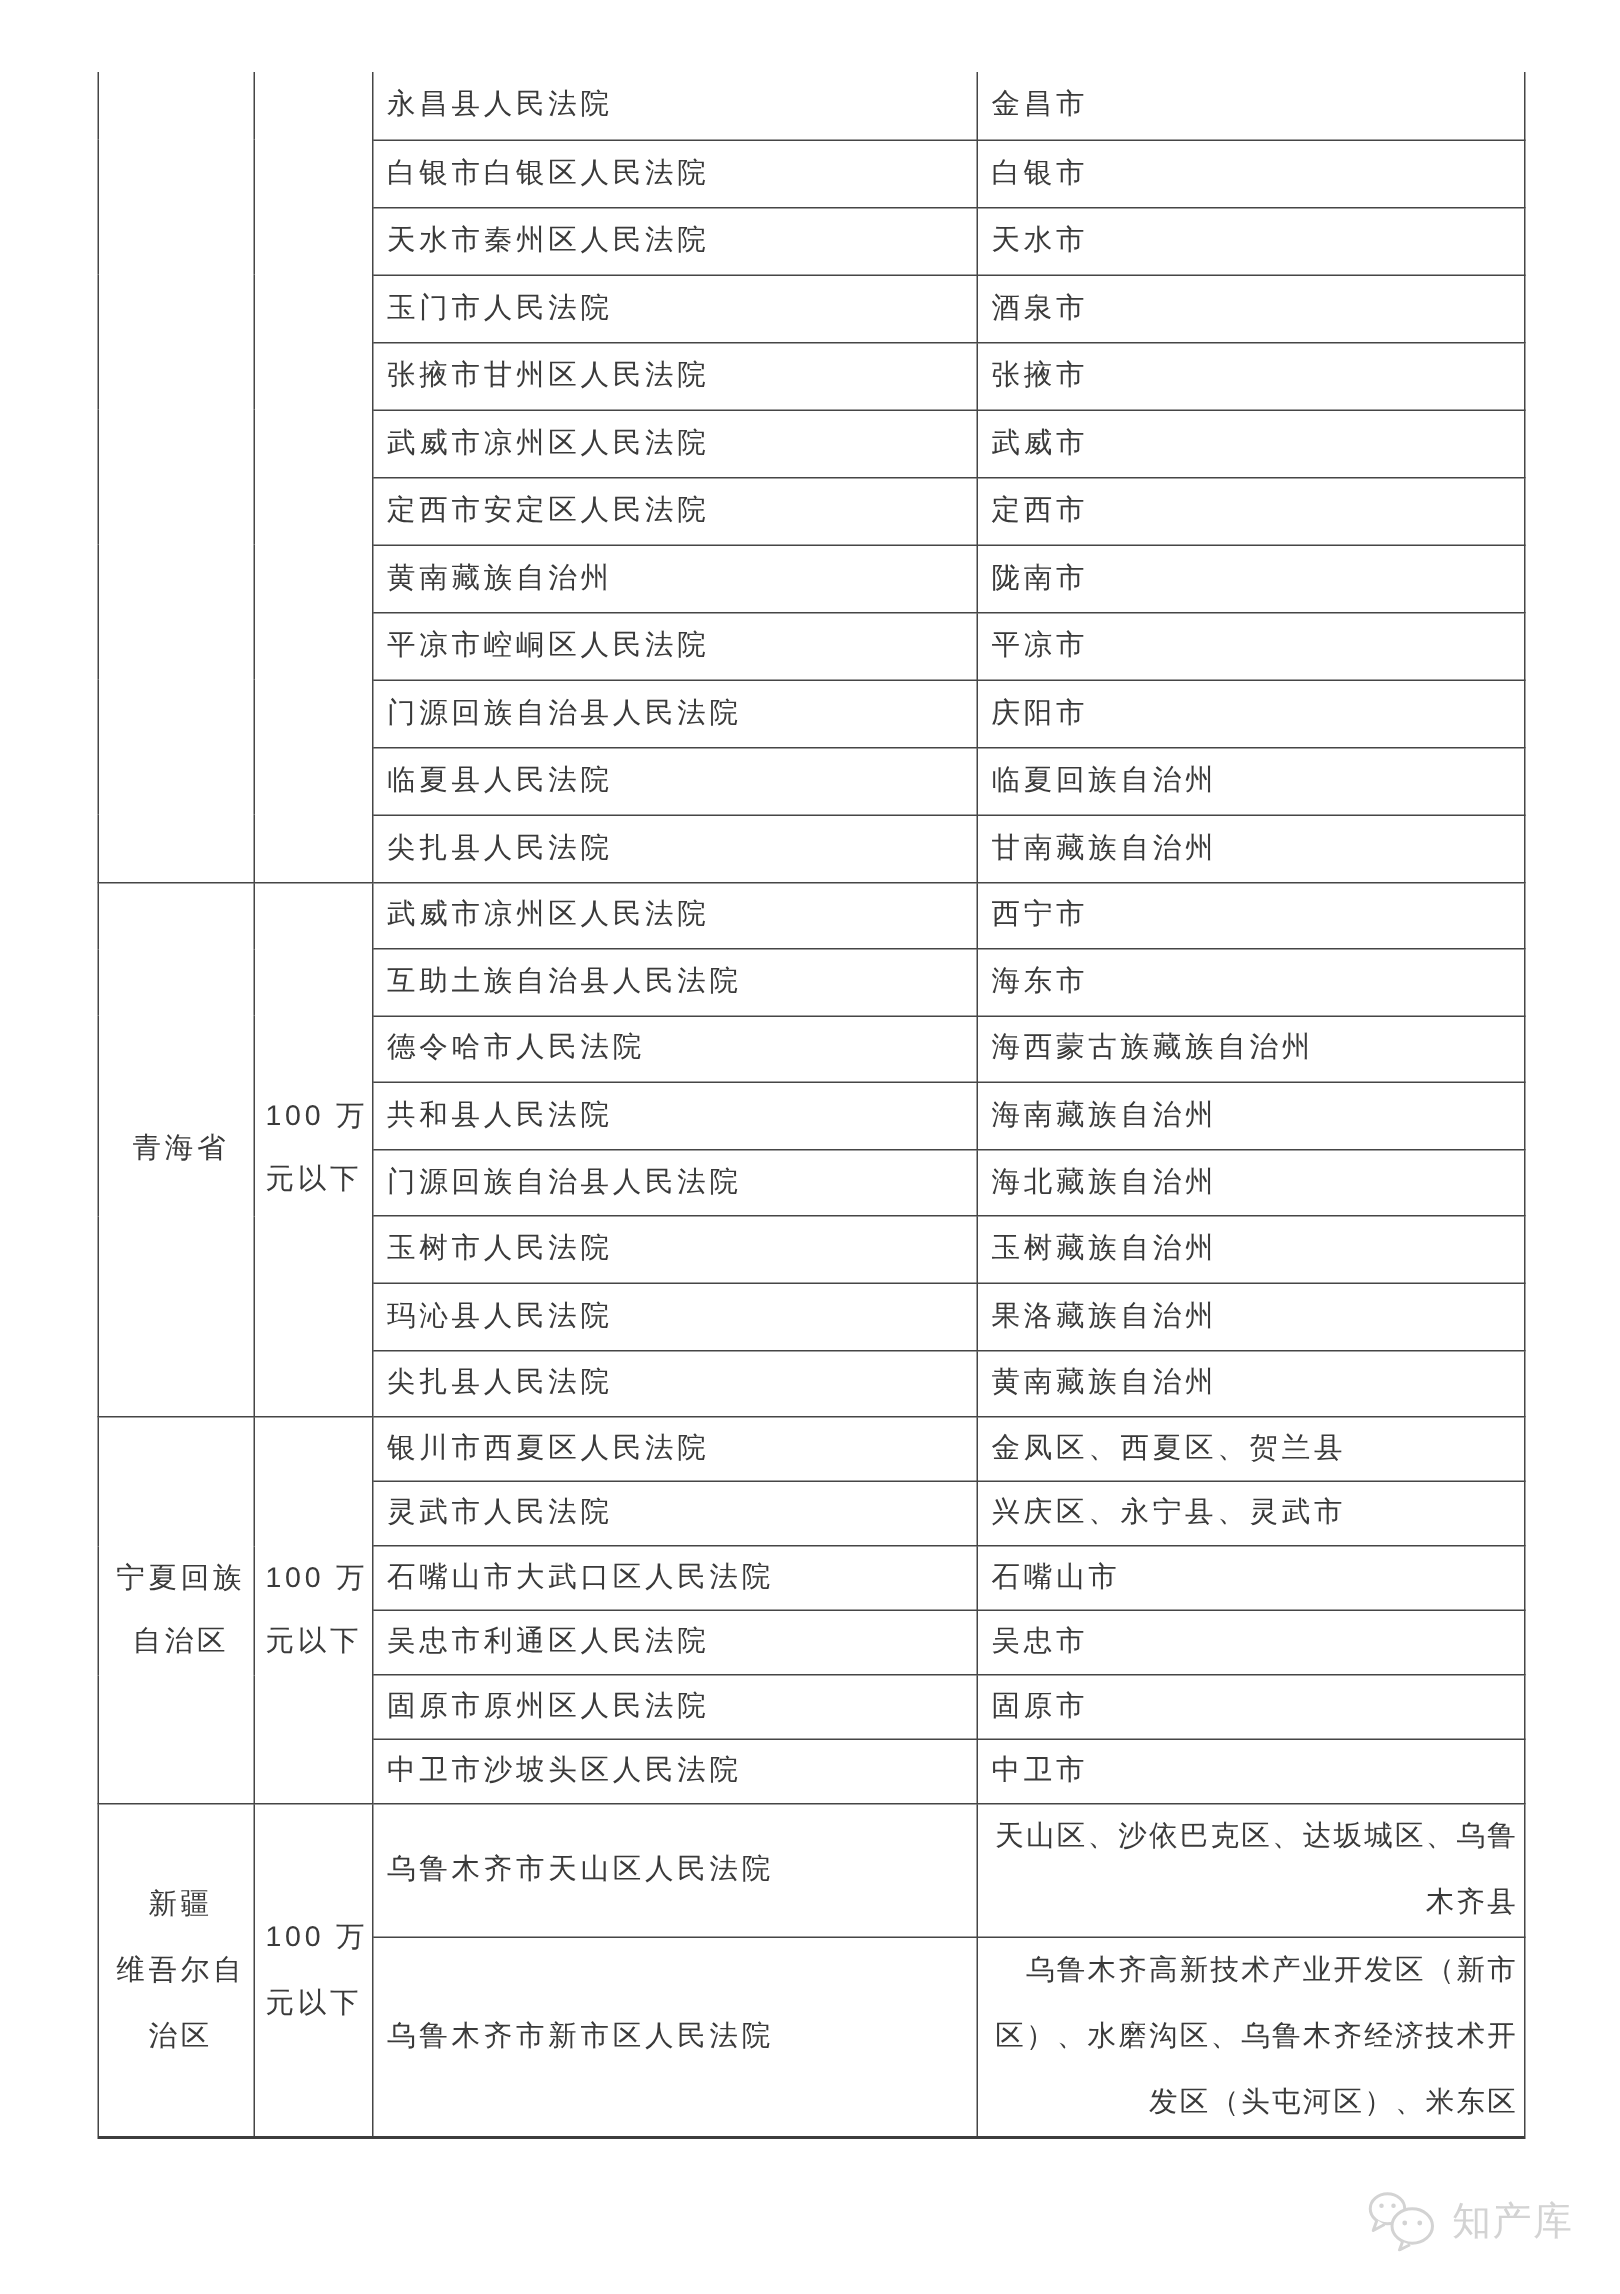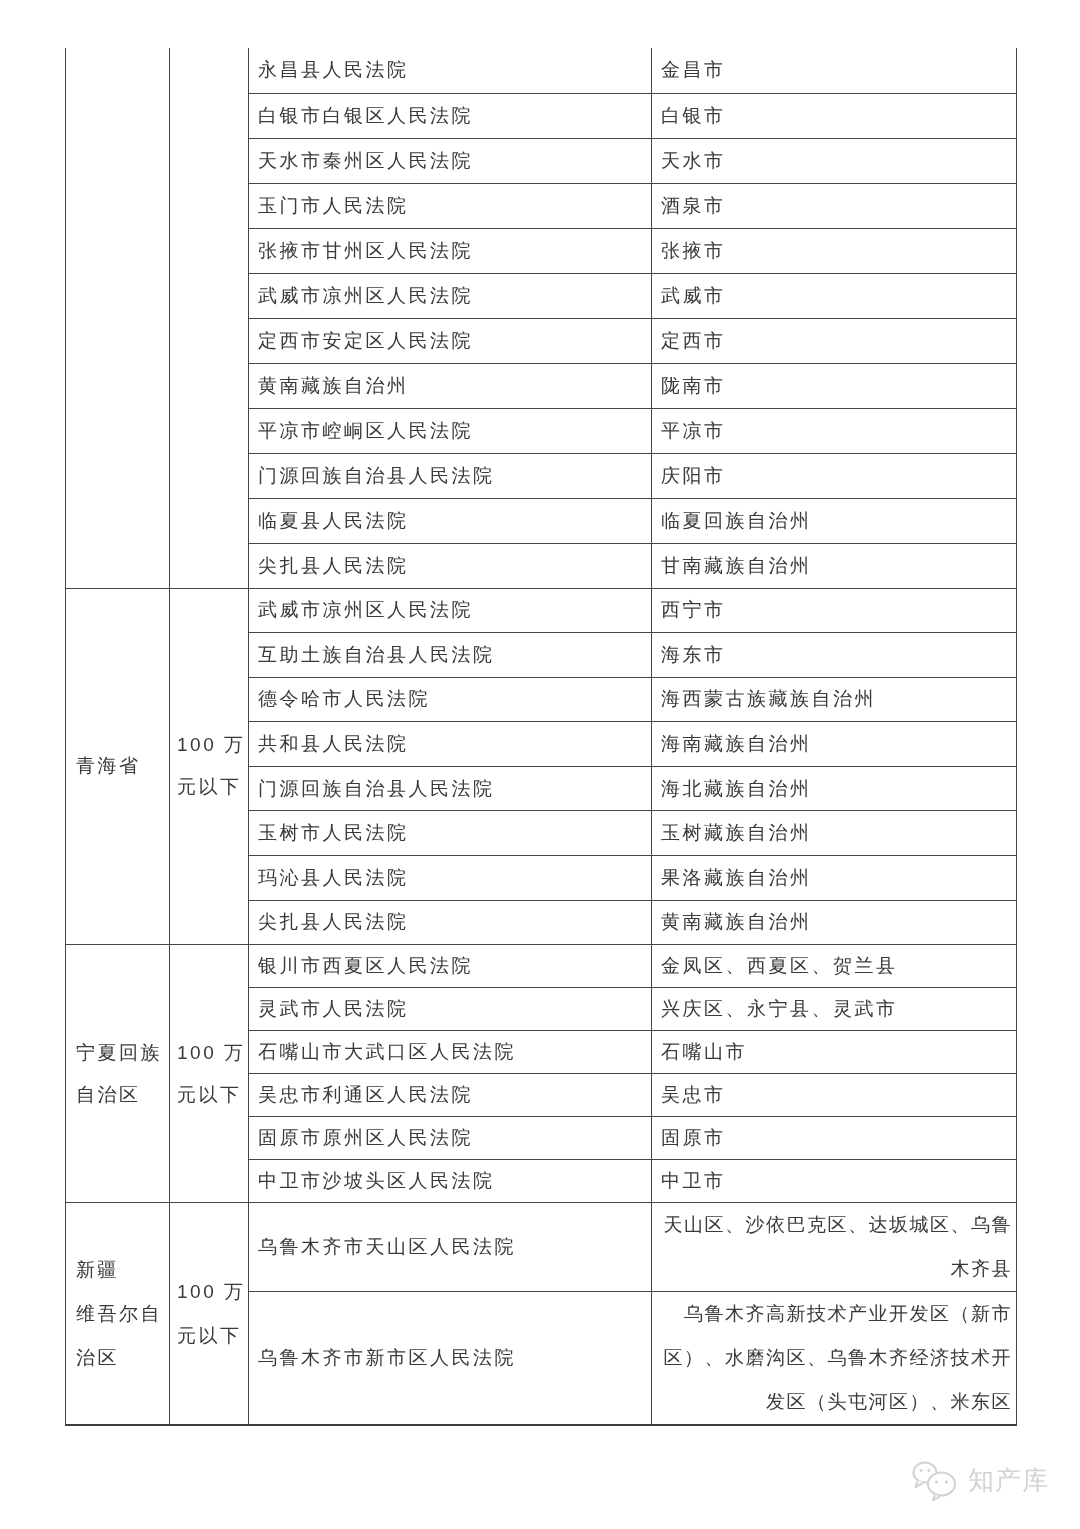--- a/index.html
+++ b/index.html
@@ -33,21 +33,21 @@
   }
   .jur-table tbody tr:first-child td { border-top: none; }
 
   
   tr.sec0 { height: 45px; }
   tr.sec1 { height: 44.6px; }
   tr.sec2 { height: 42.4px; }
   tr.sec3.r0 { height: 82px; }
   tr.sec3.r1 { height: 130px; }
 
-  td.province-cell { padding-left: 10px; }
+  td.province-cell { padding-left: 10px; text-align: center; }
   td.amount-cell   { padding-left: 7px; padding-right: 2px; }
   td.court-cell    { padding-left: 9px; }
   td.region-cell   { padding-left: 9px; }
 
   td .line { white-space: nowrap; }
   tr.sec3 td { line-height: 44px; }
   tr.sec3 td.region-cell { letter-spacing: 1.5px; text-align: right; }
 
   
   .watermark {

